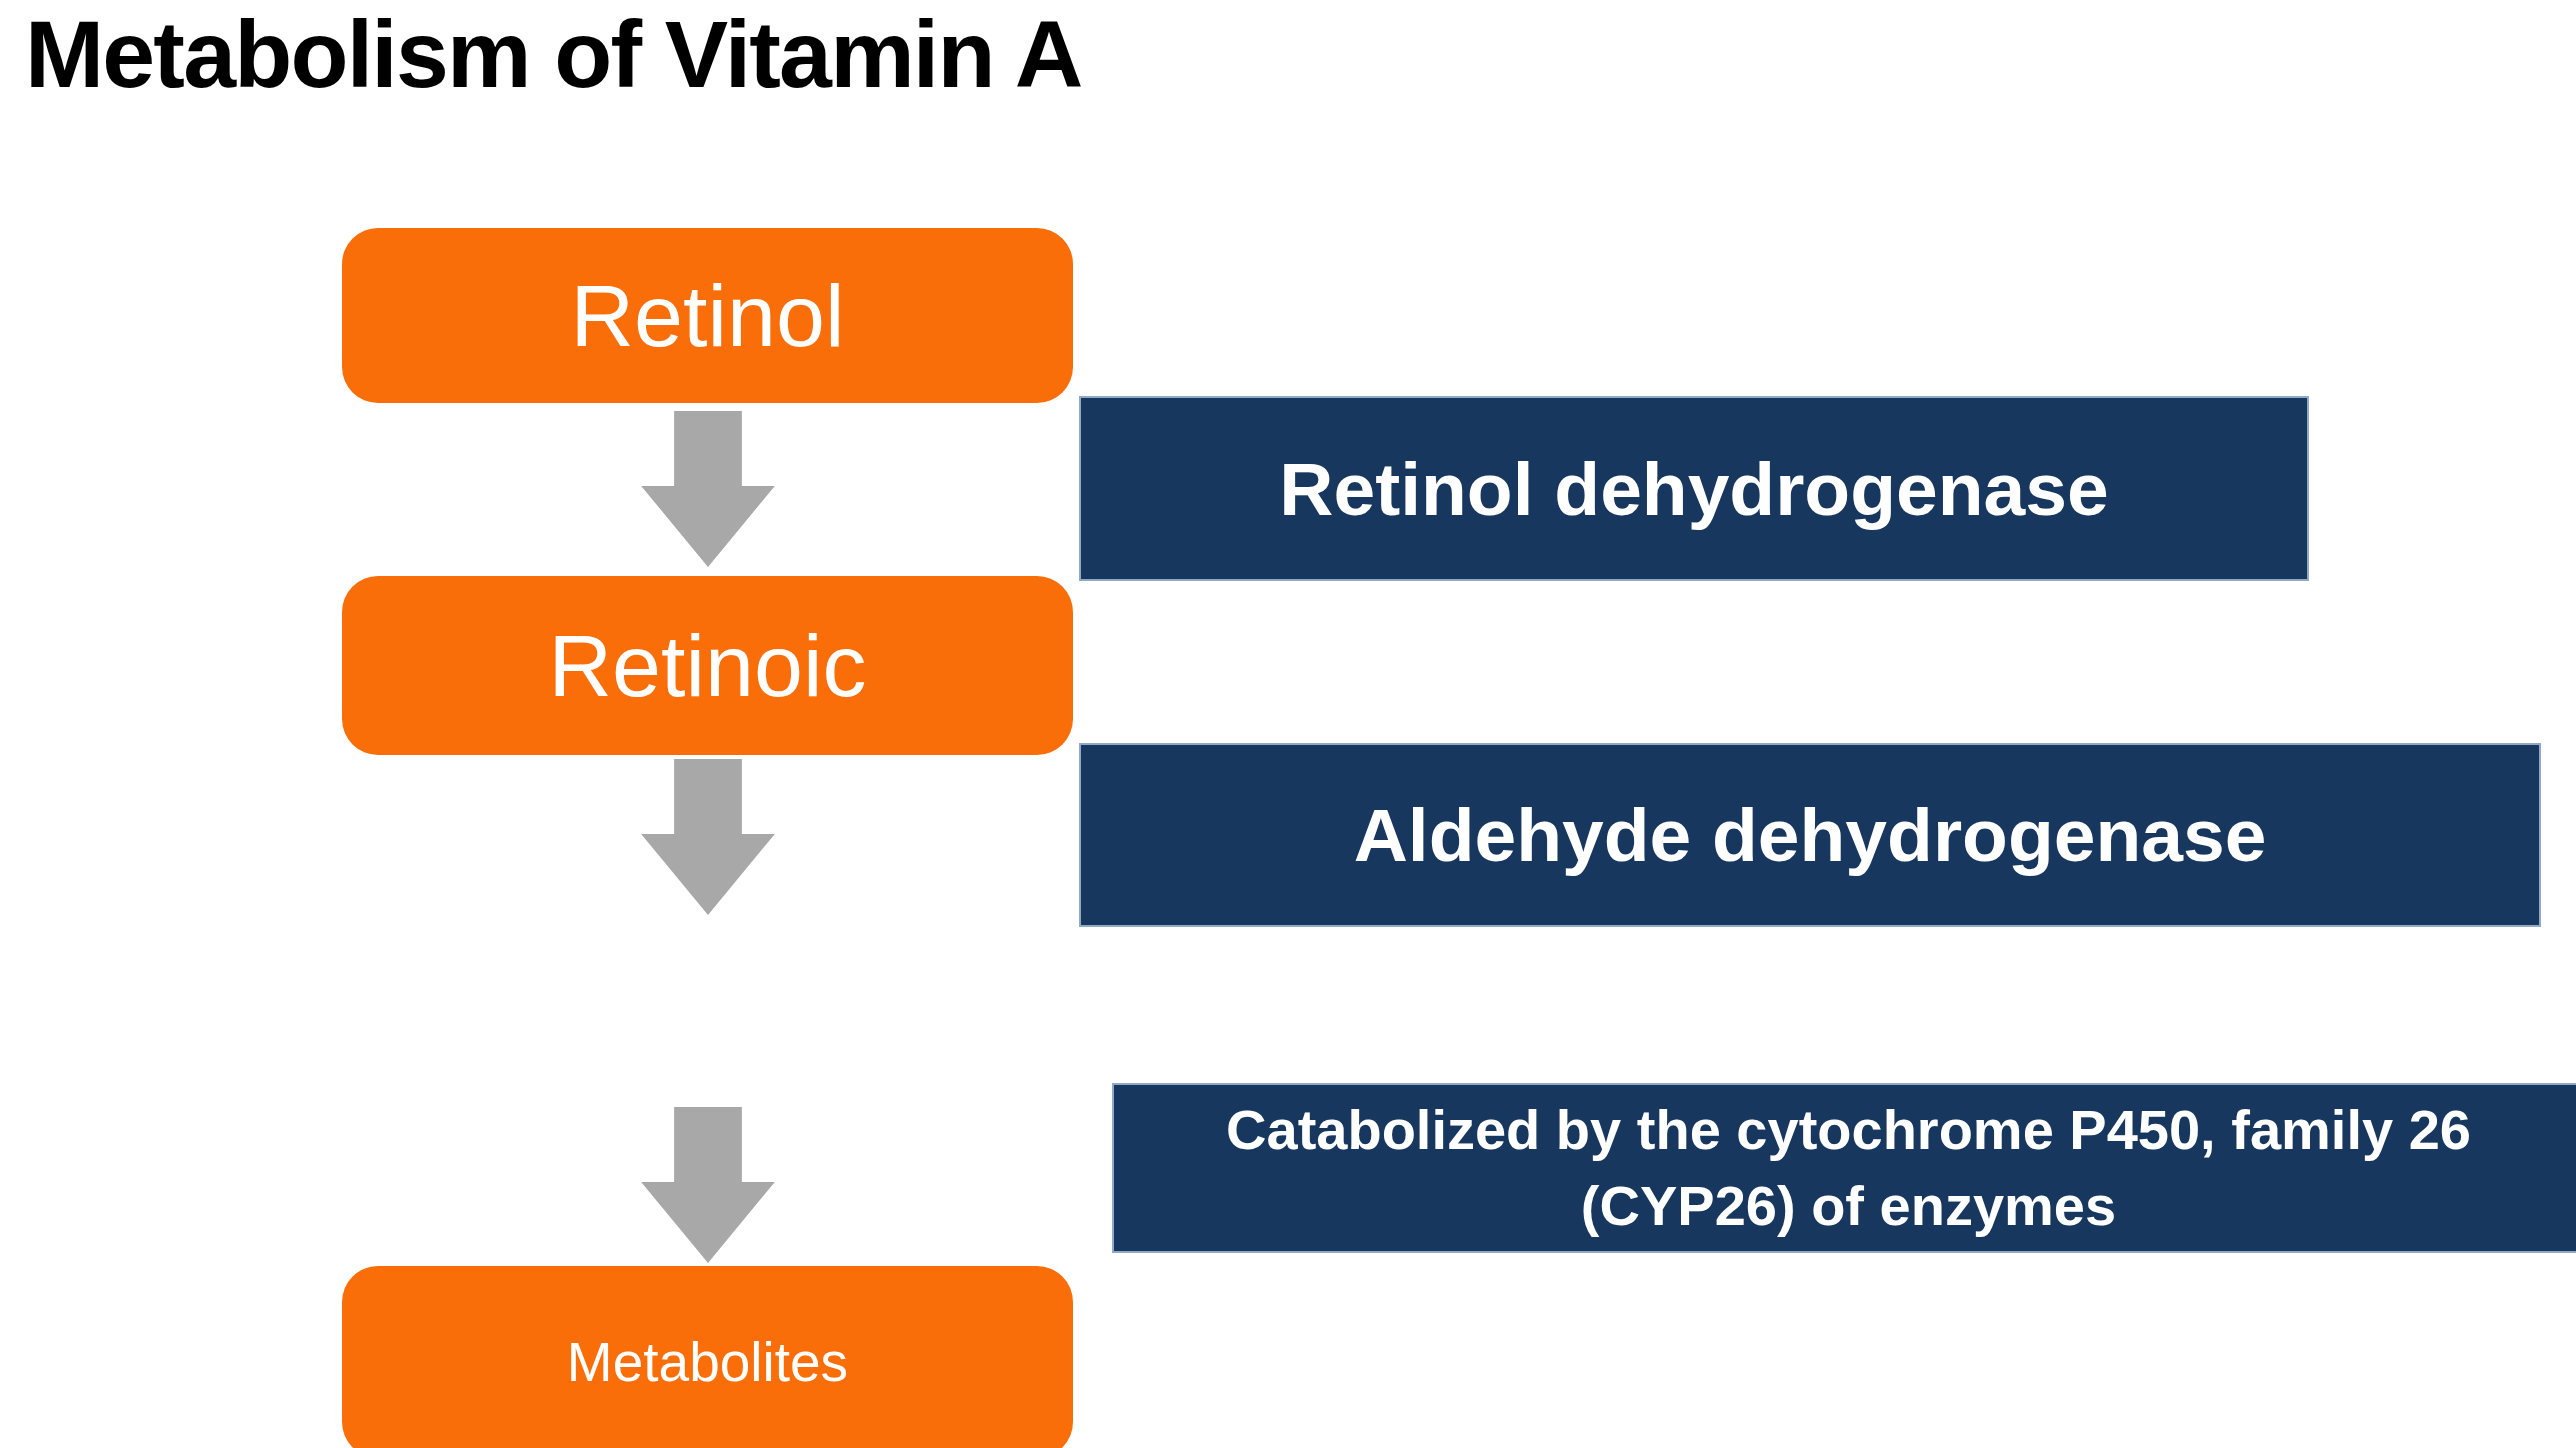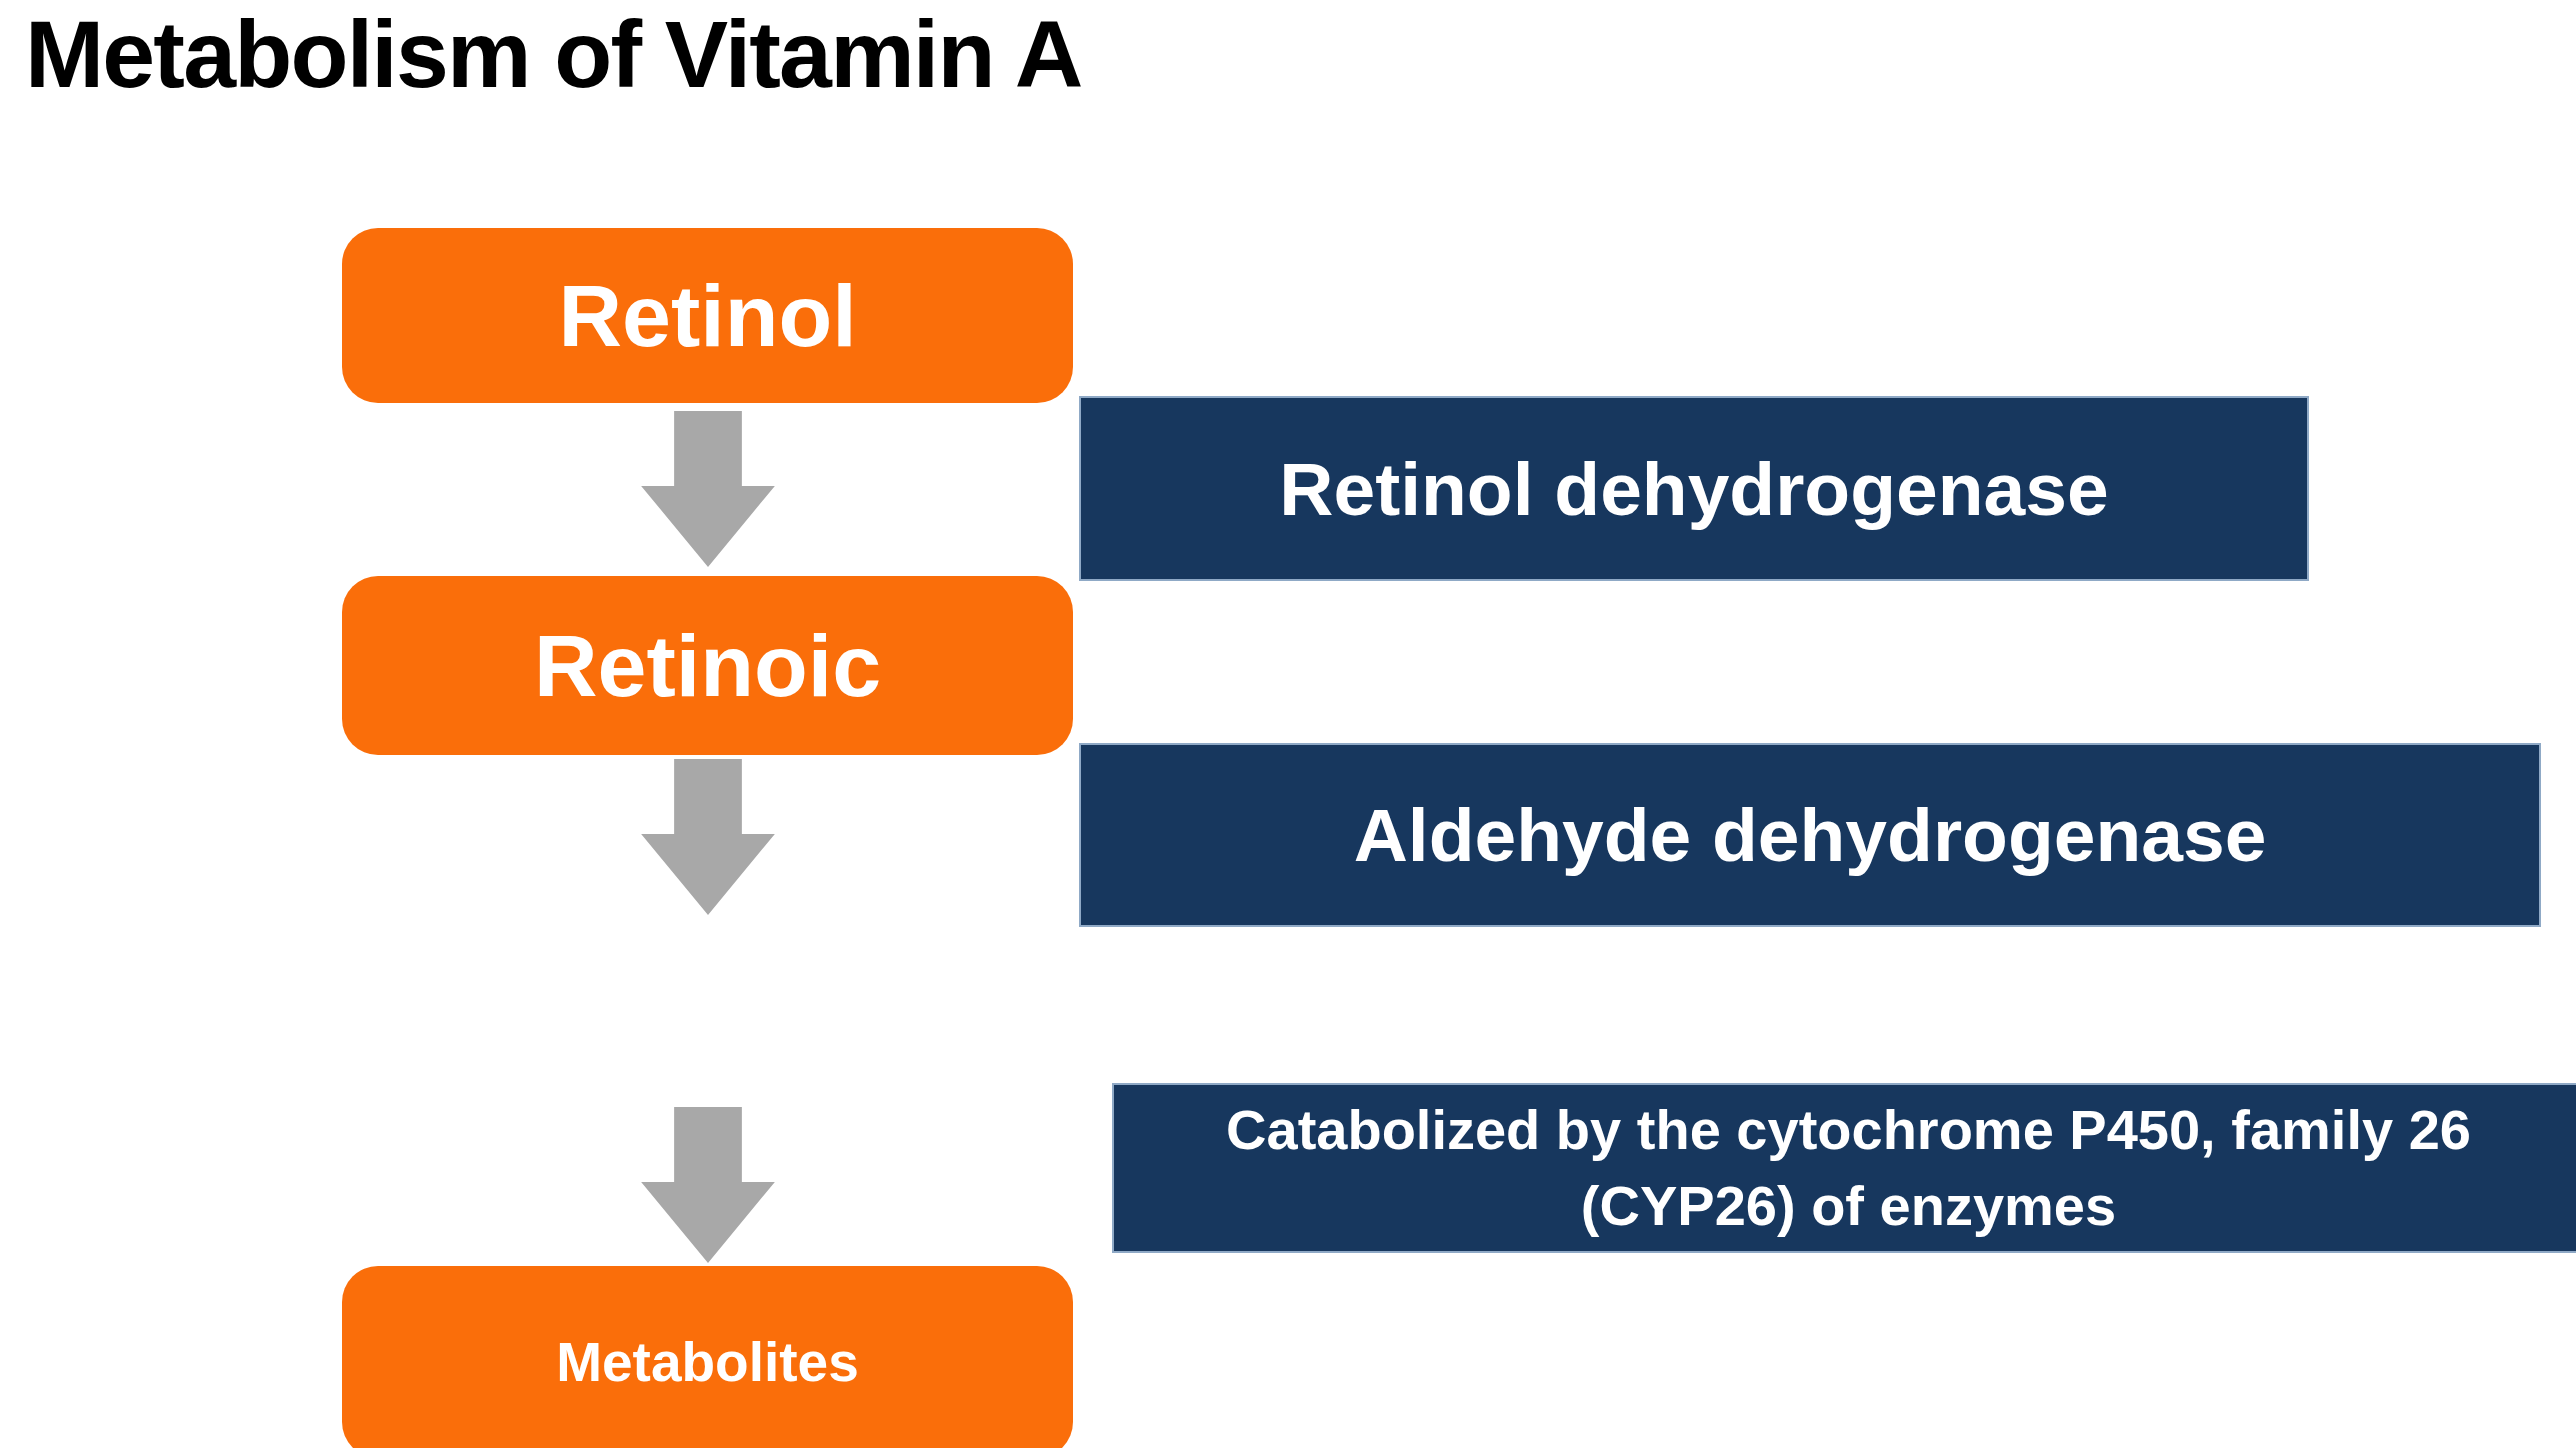--- a/index.html
+++ b/index.html
@@ -36,21 +36,21 @@
     color:var(--title-text);
     white-space:nowrap;
   }
   .node{
     position:absolute;
     left:342px;
     width:731px;
     background:var(--node-orange);
     border-radius:36px;
     color:var(--node-text);
-    font-weight:bold;
+    font-weight:normal;
     display:flex;
     align-items:center;
     justify-content:center;
     text-align:center;
     white-space:nowrap;
   }
   .node-1{top:228px;height:175px;font-size:88px;}
   .node-2{top:576px;height:179px;font-size:88px;}
   .node-3{top:924px;height:176px;font-size:88px;}
   .node-4{top:1266px;height:192px;font-size:55px;}

